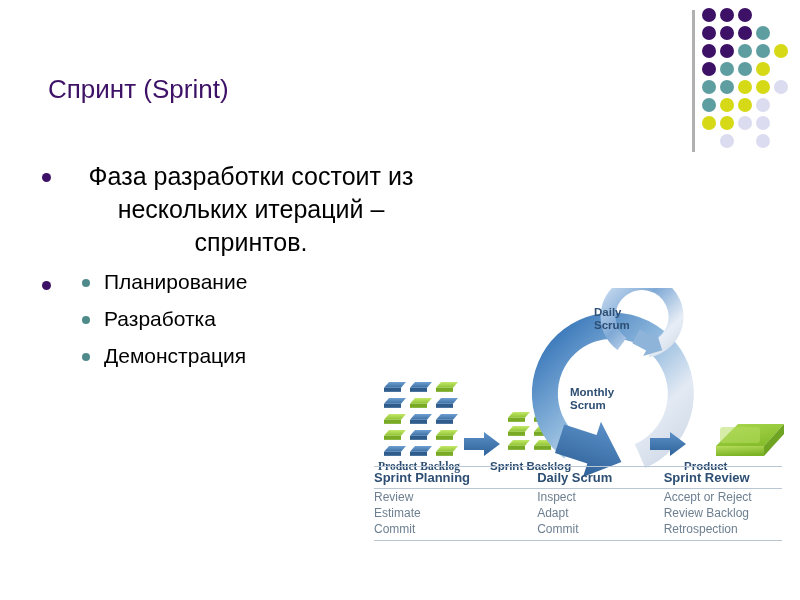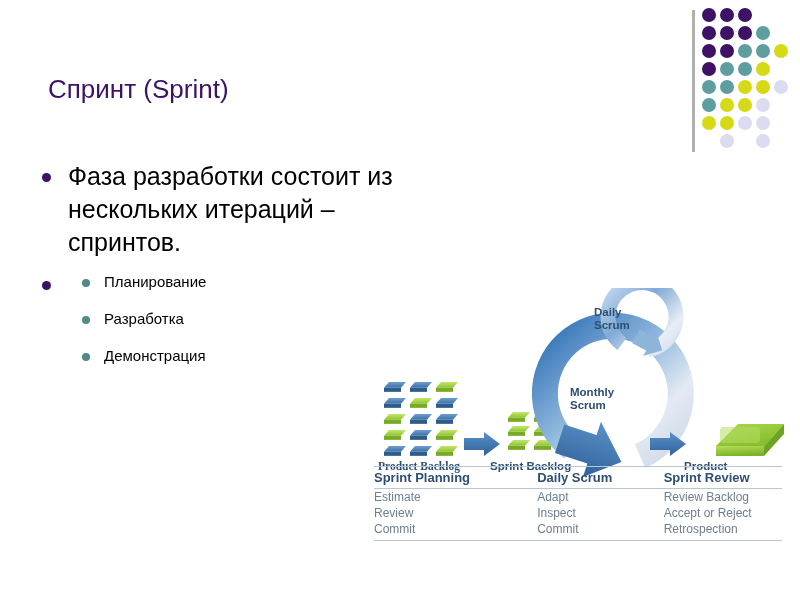--- a/index.html
+++ b/index.html
@@ -48,32 +48,33 @@
     left: 34px; top: 160px;
     width: 400px;
   }
   .lvl1 {
     position: relative;
     padding-left: 34px;
     font-size: 25px;
     line-height: 33px;
     color: #000000;
     margin-bottom: 9px;
+    text-align: center;
   }
   .lvl1 > .marker {
     position: absolute;
     left: 8px; top: 13px;
     width: 9px; height: 9px;
     border-radius: 50%;
     background: #3d1266;
   }
   .lvl2 {
     position: relative;
     padding-left: 70px;
-    font-size: 15px;
+    font-size: 21px;
     line-height: 28px;
     color: #000000;
     margin-bottom: 9px;
   }
   .lvl2 > .marker {
     position: absolute;
     left: 48px; top: 11px;
     width: 8px; height: 8px;
     border-radius: 50%;
     background: #4f8a8b;
@@ -352,28 +353,28 @@
         </colgroup>
       <thead>
         <tr>
           <th>Sprint Planning</th>
           <th>Daily Scrum</th>
           <th>Sprint Review</th>
         </tr>
       </thead>
       <tbody>
         <tr>
+          <td>Review</td>
+          <td>Inspect</td>
+          <td>Accept or Reject</td>
+        </tr>
+        <tr>
           <td>Estimate</td>
           <td>Adapt</td>
           <td>Review Backlog</td>
-        </tr>
-        <tr>
-          <td>Review</td>
-          <td>Inspect</td>
-          <td>Accept or Reject</td>
         </tr>
         <tr class="last">
           <td>Commit</td>
           <td>Commit</td>
           <td>Retrospection</td>
         </tr>
       </tbody>
     </table>
   </div>
 

